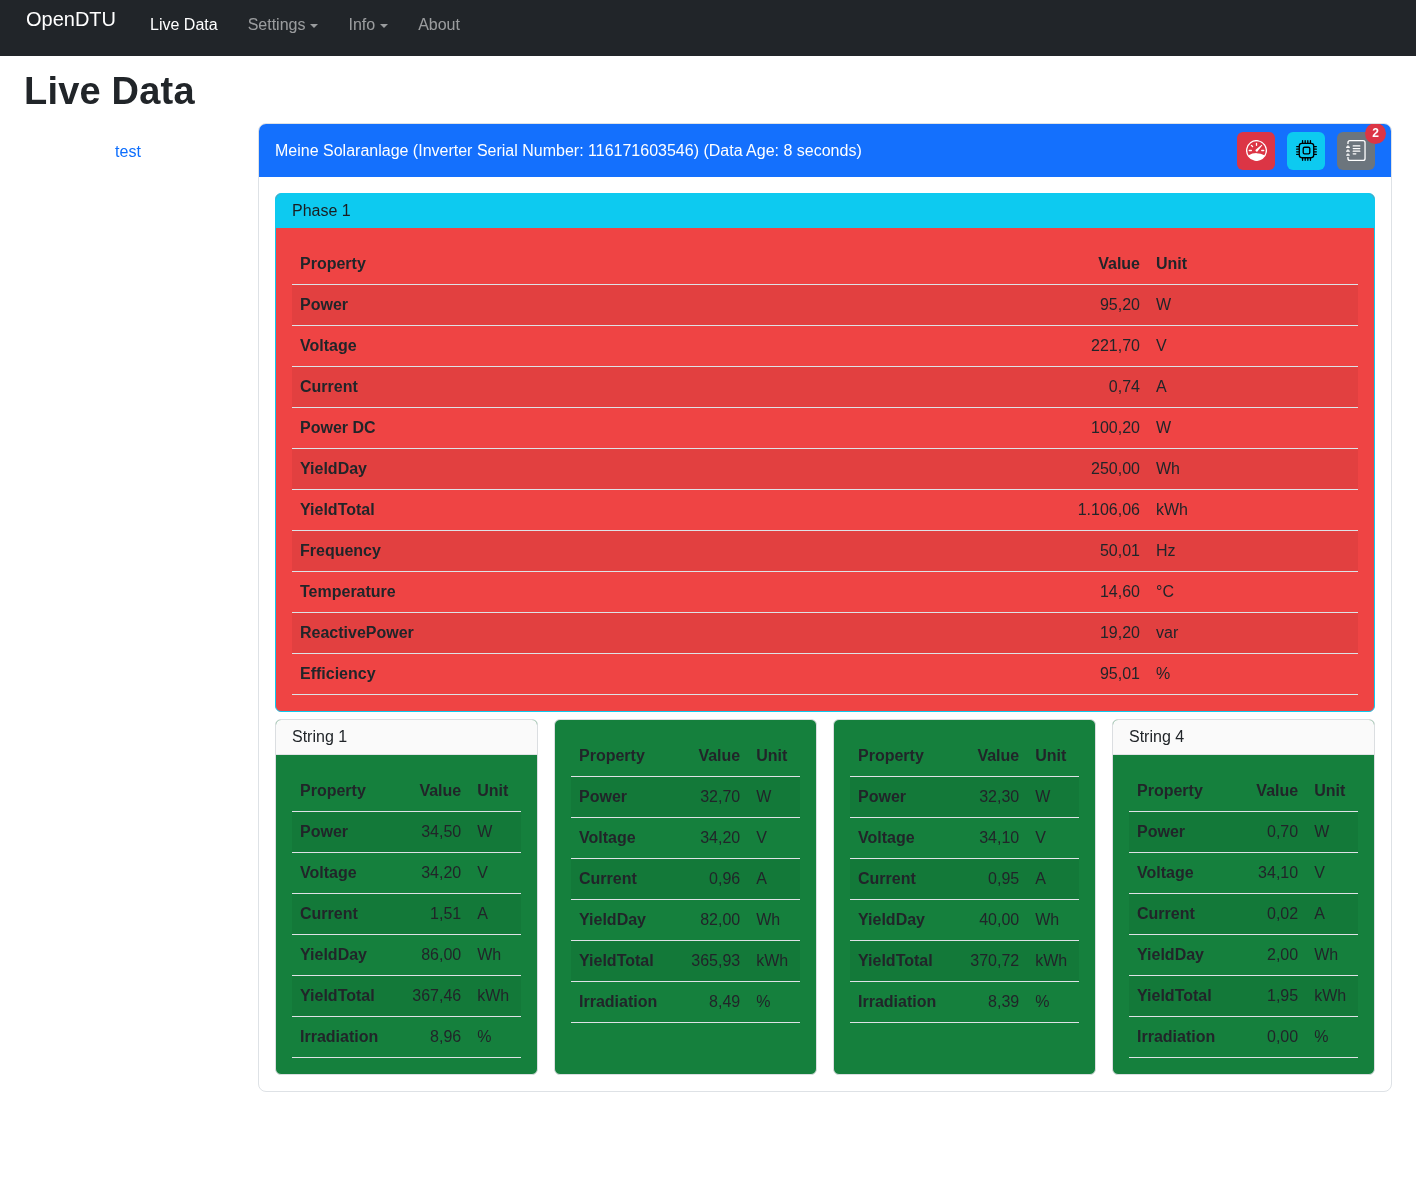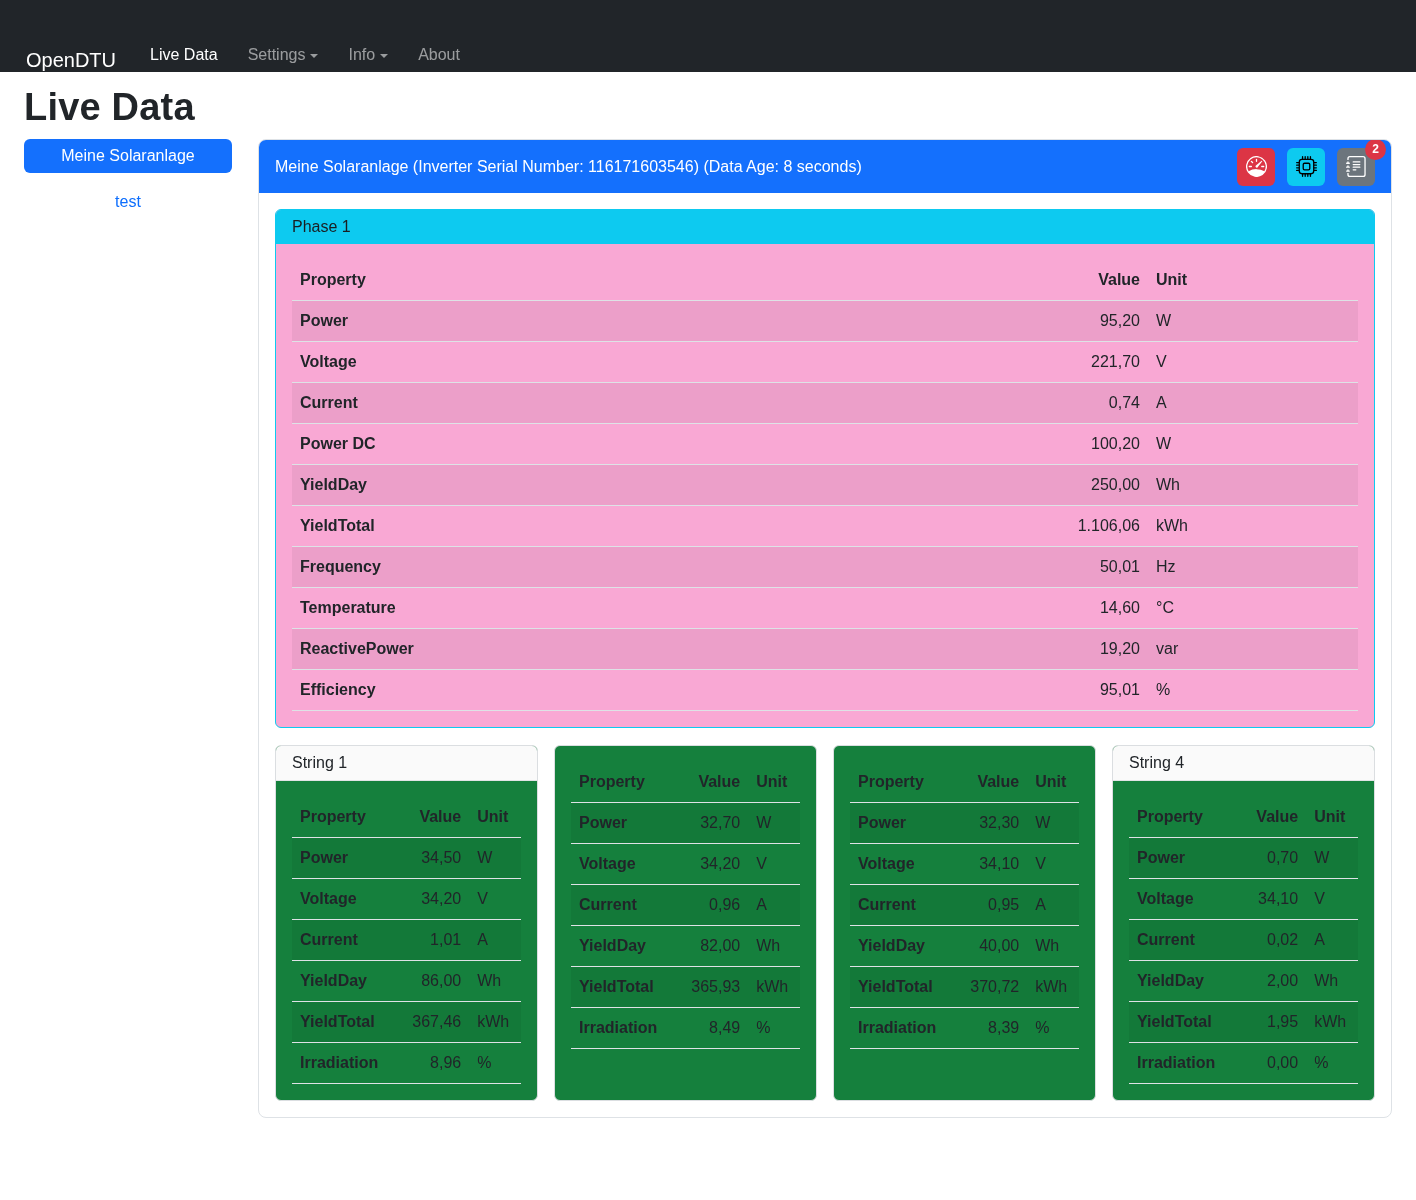--- a/index.html
+++ b/index.html
@@ -8,23 +8,23 @@
     width: 1416px; min-height: 1200px;
     background: #fff;
     font-family: "Liberation Sans", "DejaVu Sans", sans-serif;
     color: #212529;
     font-size: 16px;
   }
   a { text-decoration: none; }
 
   
   .navbar {
-    height: 72px; background: #212529;
-    display: flex; align-items: flex-end;
-    padding: 0 26px;
+    height: 56px; background: #212529;
+    display: flex; align-items: flex-start;
+    padding: 8px 26px;
   }
   .navbar-brand {
     color: #fff; font-size: 20px; margin-right: 26px; cursor: pointer;
   }
   .nav-link {
     color: rgba(255,255,255,0.55); font-size: 16px;
     padding: 8px 8px; margin-right: 14px; cursor: pointer;
   }
   .nav-link.active { color: #fff; }
   .caret {
@@ -75,21 +75,21 @@
     position: absolute; top: -9px; right: -11px;
     min-width: 21px; height: 21px; border-radius: 50%;
     background: #dc3545; color: #fff; font-size: 12px; font-weight: 700;
     display: flex; align-items: center; justify-content: center;
   }
   .panel-body { padding: 16px; }
 
   
   .phase-card {
     border: 1px solid #0dcaf0; border-radius: 6px; overflow: hidden;
-    margin-bottom: 17px; background: #f9a8d4;
+    margin-bottom: 7px; background: #ef4444;
   }
   .phase-card-header {
     background: #0dcaf0; color: #1a1e21; font-size: 16px;
     padding: 8px 16px;
   }
   .card-body { padding: 16px 16px 0 16px; }
 
   
   .strings-row { display: flex; gap: 16px; }
   .string-card {
@@ -132,21 +132,20 @@
   <span class="nav-link">
     <span>About</span>
   </span>
 </nav>
 
 <h1 class="page-title">Live Data</h1>
 
 <div class="content">
 
   <div class="left-col">
-    <button class="inv-select-btn">Meine Solaranlage</button>
     <a class="test-link">test</a>
   </div>
 
   <div class="main-panel">
     <div class="panel-header">
       <span class="panel-header-title">Meine Solaranlage (Inverter Serial Number: 116171603546) (Data Age: 8 seconds)</span>
       <div class="header-buttons">
         <button class="icon-btn danger">
           <span style="display:flex">
             <svg viewBox="0 0 16 16" width="21" height="21" fill="currentColor">
@@ -262,21 +261,21 @@
                     <td>34,50</td>
                     <td>W</td>
                   </tr>
                   <tr>
                     <th>Voltage</th>
                     <td>34,20</td>
                     <td>V</td>
                   </tr>
                   <tr>
                     <th>Current</th>
-                    <td>1,01</td>
+                    <td>1,51</td>
                     <td>A</td>
                   </tr>
                   <tr>
                     <th>YieldDay</th>
                     <td>86,00</td>
                     <td>Wh</td>
                   </tr>
                   <tr>
                     <th>YieldTotal</th>
                     <td>367,46</td>

